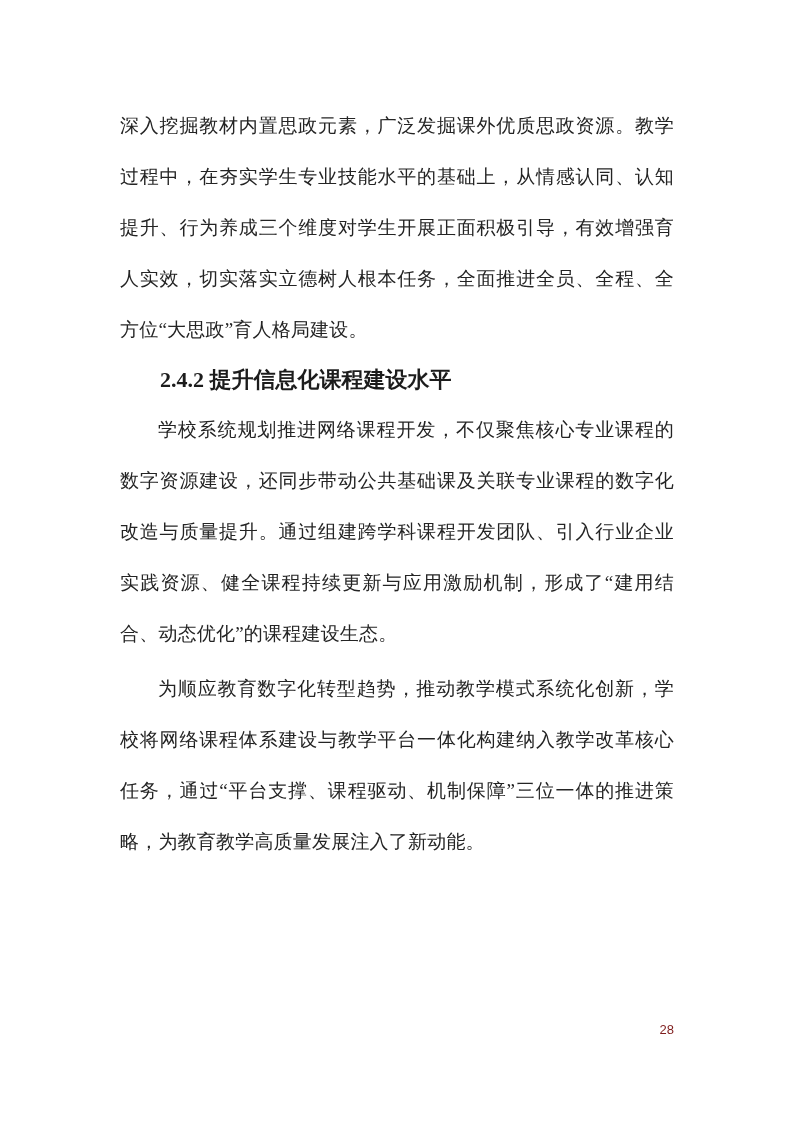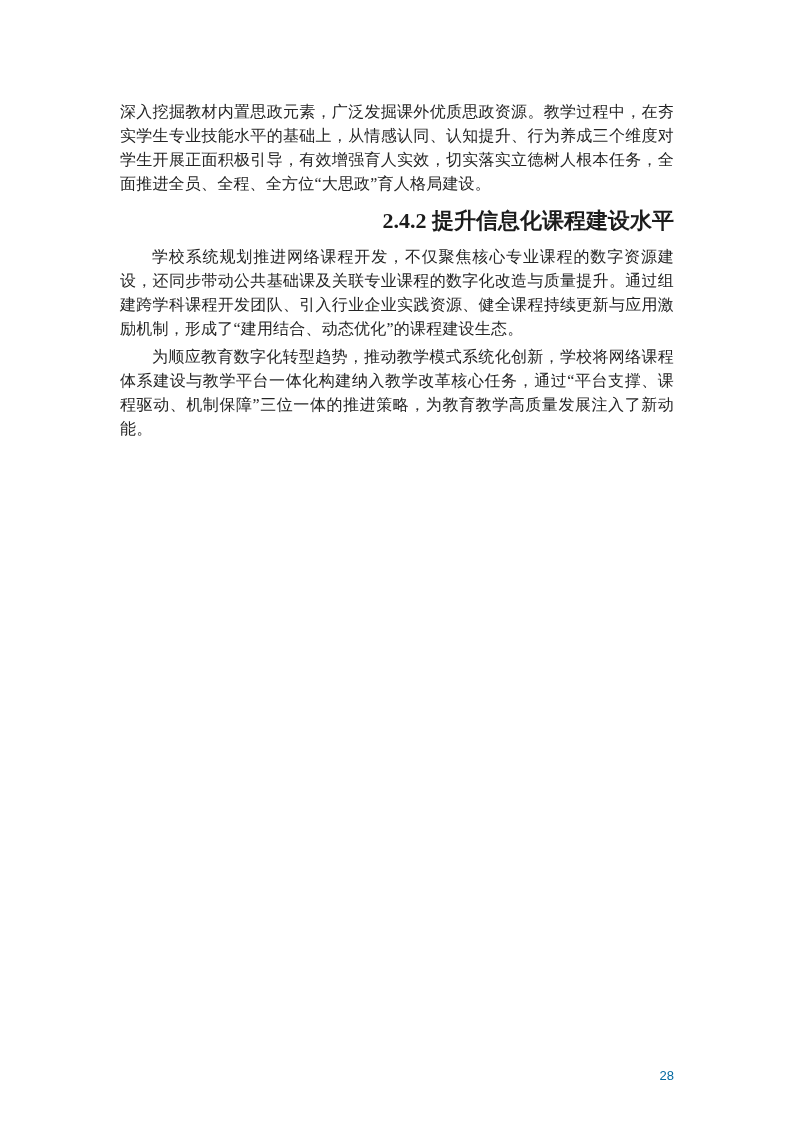--- a/index.html
+++ b/index.html
@@ -23,52 +23,52 @@
   }
   .content {
     position: absolute;
     left: 120px;
     top: 100px;
     width: 554px;
     color: #242424;
   }
   .para {
     margin: 0;
-    font-size: 16px;
-    line-height: 24px;
+    font-size: 19px;
+    line-height: 51px;
     text-align: justify;
     text-justify: inter-ideograph;
     letter-spacing: 0.2px;
     color: #242424;
     font-family: "Liberation Serif", "DejaVu Serif", serif;
   }
   .para.indent {
     text-indent: 2em;
   }
   .para + .para {
     margin-top: 4px;
   }
   .section-heading {
     margin: 6px 0 6px 0;
     font-size: 22px;
     line-height: 37px;
     font-weight: bold;
     color: #1c1c1c;
     text-indent: 40px;
-    text-align: right;
+    text-align: left;
     font-family: "Liberation Serif", "DejaVu Serif", serif;
   }
   .page-number {
     position: absolute;
     left: 120px;
-    top: 1068px;
+    top: 1022px;
     width: 554px;
     text-align: right;
     font-size: 13px;
-    color: #0369a1;
+    color: #7f1d1d;
     font-family: "Liberation Sans", "DejaVu Sans", sans-serif;
   }
 </style>
 </head>
 <body>
 
 <div class="page">
   <div class="content">
 
     <p class="para">深入挖掘教材内置思政元素，广泛发掘课外优质思政资源。教学过程中，在夯实学生专业技能水平的基础上，从情感认同、认知提升、行为养成三个维度对学生开展正面积极引导，有效增强育人实效，切实落实立德树人根本任务，全面推进全员、全程、全方位“大思政”育人格局建设。</p>

